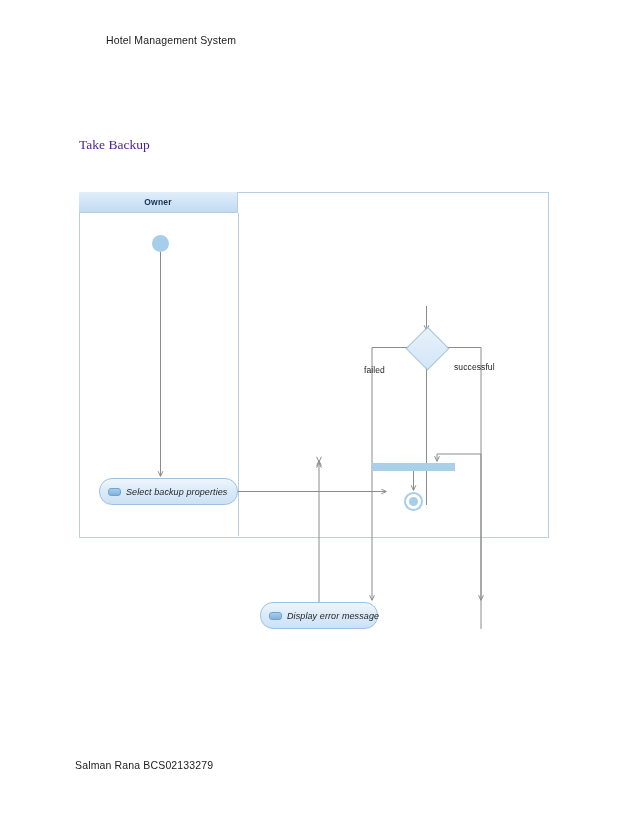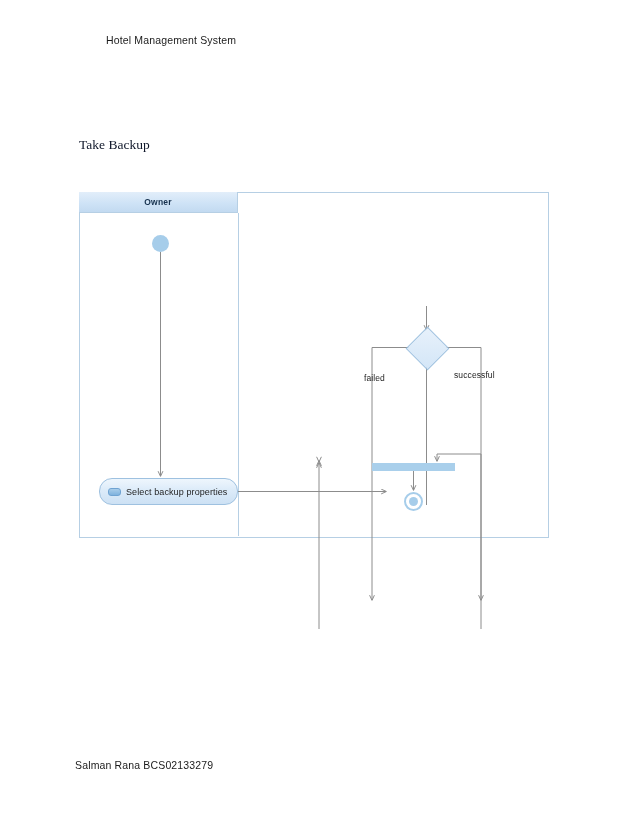--- a/index.html
+++ b/index.html
@@ -35,21 +35,21 @@
     color: #1b1b1b;
     white-space: nowrap;
     margin-left: 31px;
   }
   .doc-subtitle {
     position: absolute;
     left: 79px;
     top: 137px;
     font-family: "Liberation Serif", serif;
     font-size: 13.5px;
-    color: #0f172a;
+    color: #4c1d95;
     white-space: nowrap;
   }
   .doc-footer {
     position: absolute;
     left: 75px;
     top: 759px;
     font-size: 10.5px;
     letter-spacing: 0.15px;
     color: #1b1b1b;
     white-space: nowrap;
@@ -108,20 +108,21 @@
     border-radius: 13px;
     background: linear-gradient(to bottom, #eef6fd 0%, #dcebf9 45%, #cde1f4 100%);
     display: flex;
     align-items: center;
     padding-left: 8px;
     padding-right: 9px;
     font-size: 9px;
     color: #1e1e1e;
     letter-spacing: 0.1px;
     white-space: nowrap;
+    font-style: italic;
   }
   .node-icon {
     flex: 0 0 auto;
     width: 11px;
     height: 6px;
     border-radius: 3px;
     background: linear-gradient(to bottom, #a9cdea 0%, #7fb2de 100%);
     border: 1px solid #6fa3d2;
     margin-right: 5px;
   }
@@ -180,21 +181,20 @@
     background: #a6cdea;
   }
 
   
   .edge-label {
     position: absolute;
     font-size: 8.5px;
     color: #1e1e1e;
     white-space: nowrap;
     letter-spacing: 0.1px;
-    margin-top: 8px;
   }
   #label-failed     { left: 285px; top: 173px; }
   #label-successful { left: 375px; top: 170px; }
 
   
   .edges {
     position: absolute;
     left: 0; top: 0;
     width: 470px;
     height: 346px;
@@ -271,20 +271,24 @@
       <span class="node-label">Select backup properties</span>
     </div>
 
 
     <div class="decision-node"></div>
 
     <div class="edge-label" id="label-failed">failed</div>
 
     <div class="edge-label" id="label-successful">successful</div>
 
+    <div class="node" id="node-display">
+      <span class="node-icon"></span>
+      <span class="node-label">Display error message</span>
+    </div>
 
 
     <div class="join-bar"></div>
 
     <div class="end-node"></div>
 
   </div>
 
   <div class="doc-footer">Salman Rana BCS02133279</div>
 

